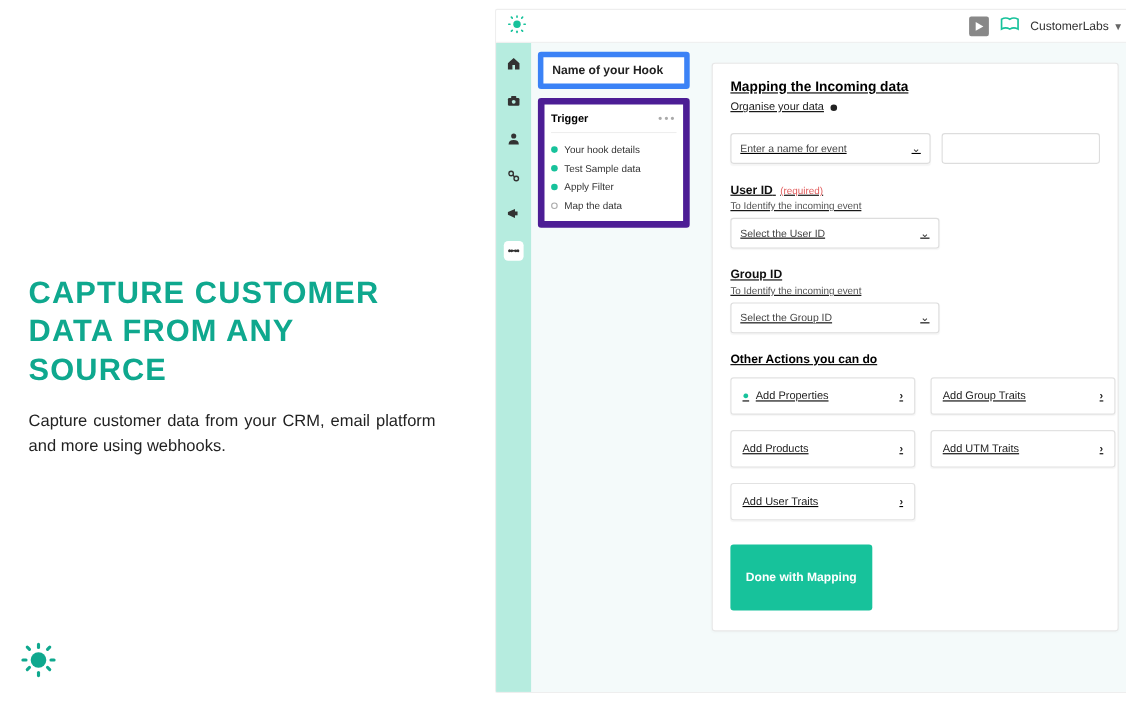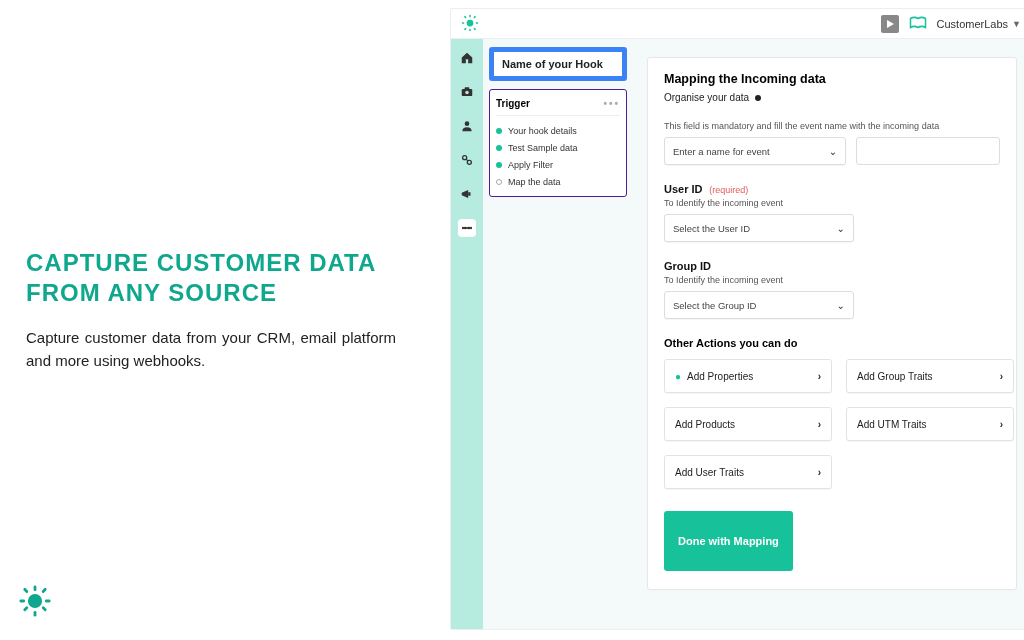--- a/index.html
+++ b/index.html
@@ -13,21 +13,21 @@
   }
   .left-copy {
     position: absolute;
     left: 26px;
     top: 248px;
     width: 370px;
   }
   .left-copy h1 {
     color: #0fa88e;
     font-weight: 800;
-    font-size: 24px;
+    font-size: 28px;
     letter-spacing: 1px;
     line-height: 1.25;
     margin-bottom: 18px;
   }
   .left-copy p {
     color: #222;
     font-size: 15px;
     line-height: 1.55;
     text-align: justify;
   }
@@ -89,40 +89,41 @@
 
   
   .steps-col {
     width: 150px; padding:8px 6px; background:#f4fafa;
   }
   .hook-name {
     background:#fff; border:5px solid #3b82f6; border-radius:3px;
     padding:6px 8px; font-size:11px; font-weight:600; color:#222; margin-bottom:8px;
   }
   .trigger-card {
-    background:#fff; border:1px solid #4c1d95; border-radius:3px; padding:6px 6px;
+    background:#fff; border:6px solid #4c1d95; border-radius:3px; padding:6px 6px;
   }
   .trigger-head {
     display:flex; justify-content:space-between; align-items:center;
     font-weight:600; font-size:10px; padding:2px 0 6px 0; border-bottom:1px solid #eee; margin-bottom:6px;
   }
   .trigger-head .dots { color:#aaa; letter-spacing:2px; }
   .trigger-step {
     display:flex; align-items:center; gap:6px; font-size:9px; color:#333; padding:3.5px 0;
   }
   .dot { width:6px; height:6px; border-radius:50%; background:#17c29b; flex:0 0 auto; }
   .dot.hollow { background:#fff; border:1px solid #aaa; }
 
   
   .panel-wrap {
     flex:1; padding:18px 14px 14px 14px; overflow:auto;
   }
   .panel {
     background:#fff; border:1px solid #e7e7e7; border-radius:3px; padding:14px 16px 18px 16px;
     box-shadow: 0 1px 2px rgba(0,0,0,0.02);
+    text-decoration: underline;
   }
   .panel h2 { font-size:12.5px; font-weight:700; margin-bottom:6px; }
   .panel .sub { font-size:10px; color:#222; display:flex; align-items:center; gap:6px; margin-bottom:18px; }
   .sub .sub-dot { width:6px;height:6px;border-radius:50%;background:#222; }
 
   .field-block { margin-bottom:18px; }
   .field-label { font-size:11px; font-weight:600; color:#111; }
   .req { color:#e05c5c; font-size:9px; font-weight:500; margin-left:4px; }
   .field-desc { font-size:9px; color:#555; margin-top:3px; margin-bottom:6px; }
 
@@ -287,21 +288,20 @@
     <div class="panel-wrap">
       <div class="panel">
         <h2>Mapping the Incoming data</h2>
         <div class="sub">
           <span>Organise your data</span>
           <span class="sub-dot"></span>
         </div>
 
         
         <div class="field-block">
-          <div class="field-desc">This field is mandatory and fill the event name with the incoming data</div>
           <div class="row">
             <div class="select w1">
               <span>Enter a name for event</span>
               <span class="chev">⌄</span>
             </div>
             <div class="textbox w2"></div>
           </div>
         </div>
 
         

